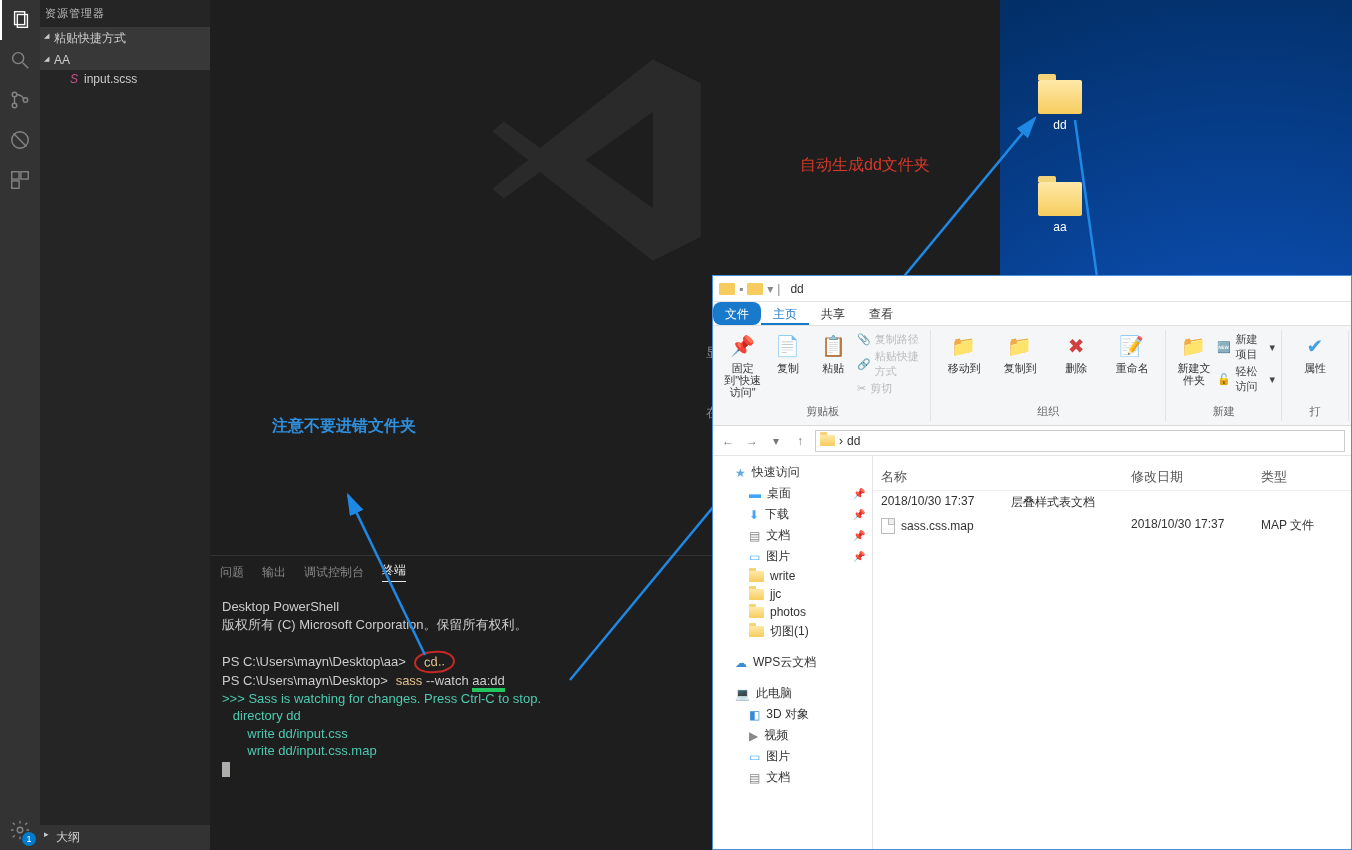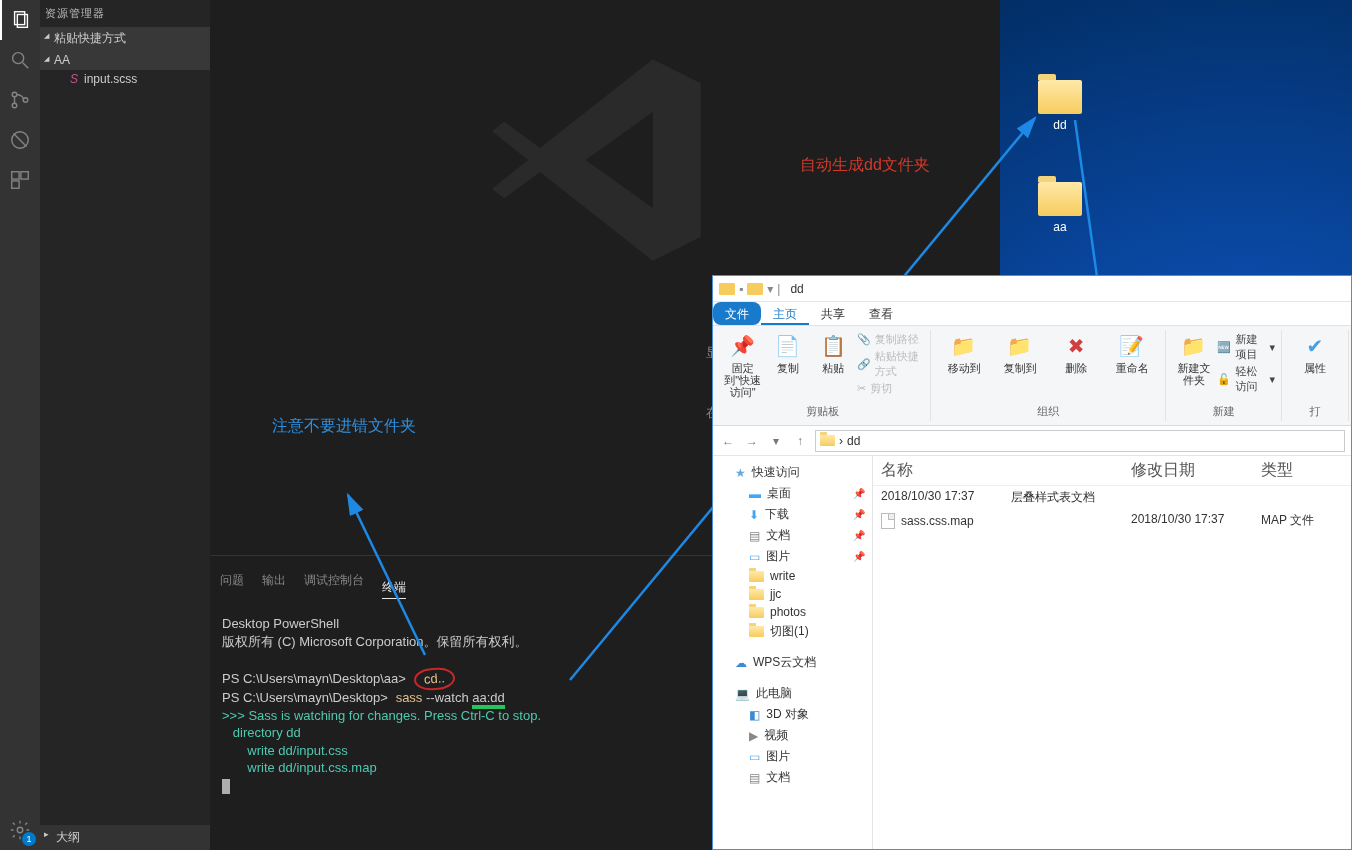--- a/index.html
+++ b/index.html
@@ -27,32 +27,32 @@
   .vscode-logo { position: absolute; left: 270px; top: 40px; opacity: 1; }
   .welcome-list { position: absolute; right: 110px; top: 344px; text-align: right; font-size: 13px; color: #888; }
   .welcome-list .row { display: flex; gap: 16px; margin-bottom: 12px; justify-content: flex-end; }
   .welcome-list .label { color: #888; }
   .welcome-list .key { color: #777; font-family: Consolas, monospace; width: 90px; text-align: left; }
 
   
   .panel { position: absolute; left: 210px; top: 555px; width: 790px; height: 295px; background: #1e1e1e; border-top: 1px solid #333; }
   .panel-tabs { display: flex; gap: 18px; padding: 6px 10px; font-size: 12px; color: #888; align-items: center; }
   .panel-tabs .tab { cursor: pointer; }
-  .panel-tabs .tab.active { color: #e8e8e8; border-bottom: 1px solid #e8e8e8; padding-bottom: 2px; margin-top: 17px; }
+  .panel-tabs .tab.active { color: #e8e8e8; border-bottom: 1px solid #e8e8e8; padding-bottom: 2px; }
   .panel-tabs .spacer { flex: 1; }
   .panel-tabs .term-select { color: #ccc; padding: 1px 6px; background: #3c3c3c; font-size: 11px; }
   .terminal-body { padding: 10px 12px; font-family: Consolas, monospace; font-size: 13px; color: #ccc; line-height: 1.35; white-space: pre; }
   .terminal-body .y { color: #e2c08d; }
   .terminal-body .g { color: #4ec9b0; }
   .cursor-block { display: inline-block; width: 8px; height: 15px; background: #aeafad; vertical-align: middle; }
   .redring { display:inline-block; border:2px solid #c62828; border-radius:50%/60%; padding:0px 8px; transform:rotate(-4deg); }
   .redline { border-bottom:4px solid #22c55e; }
 
   
-  .annotation-blue { position: absolute; color: #2f8fdd; font-size: 16px; font-weight: 400; pointer-events: none; }
+  .annotation-blue { position: absolute; color: #2f8fdd; font-size: 16px; font-weight: 700; pointer-events: none; }
   .annotation-red  { position: absolute; color: #d5392a; font-size: 16px; font-weight: 500; pointer-events: none; }
   .arrow-svg { position: absolute; pointer-events: none; }
 
   
   .desktop { position: absolute; left: 1000px; top: 0; width: 352px; height: 280px; background: radial-gradient(circle at 70% 200%, #2aa0ff, #0a4aa8 45%, #022e65 ); }
   .desktop .icon-folder { position: absolute; width: 60px; text-align: center; color: #fff; font-size: 12px; }
   .desktop .icon-folder .fld { width: 44px; height: 34px; margin: 0 auto 4px; background: linear-gradient(#ffe9a8, #f6cc5e); border-radius: 2px; position: relative; }
   .desktop .icon-folder .fld::before { content: ""; position: absolute; top: -6px; left: 0; width: 18px; height: 6px; background: #f3d47a; border-radius: 2px 2px 0 0; }
 
   
@@ -78,21 +78,21 @@
   .explorer .addr { height: 30px; border-bottom: 1px solid #e5e5e5; display: flex; align-items: center; padding: 0 6px; gap: 6px; }
   .explorer .addr .nav-arrow { color: #777; width: 18px; text-align: center; cursor: pointer; }
   .explorer .addr .path-box { flex: 1; border: 1px solid #ccc; height: 22px; display: flex; align-items: center; padding: 0 4px; gap: 4px; }
   .explorer .body { display: flex; height: calc(100% - 26px - 24px - 100px - 30px); }
   .explorer .nav-pane { width: 160px; border-right: 1px solid #e5e5e5; padding: 6px 0; overflow: hidden; }
   .explorer .nav-pane .nitem { padding: 2px 6px 2px 22px; display: flex; align-items: center; gap: 6px; cursor: pointer; }
   .explorer .nav-pane .sub { padding-left: 36px; }
   .explorer .nav-pane .pin { margin-left: auto; color: #888; font-size: 10px; }
   .explorer .nav-pane .section-gap { height: 10px; }
   .explorer .file-list { flex: 1; }
-  .explorer .file-list .cols { display: flex; border-bottom: 1px solid #eee; font-size: 16px; color: #555; }
+  .explorer .file-list .cols { display: flex; border-bottom: 1px solid #eee; font-size: 13px; color: #555; margin-top: 8px; }
   .explorer .file-list .cols > div { padding: 4px 8px; }
   .explorer .file-list .col-name { width: 250px; }
   .explorer .file-list .col-date { width: 130px; }
   .explorer .file-list .col-type { flex: 1; }
   .explorer .file-list .frow { display: flex; font-size: 12px; }
   .explorer .file-list .frow > div { padding: 3px 8px; }
   .explorer .file-list .fname { width: 250px; display: flex; align-items: center; gap: 6px; }
   .explorer .file-list .fdate { width: 130px; }
   .explorer .file-list .ftype { flex: 1; }
   .doc-ico { width: 14px; height: 16px; border: 1px solid #bbb; background: #fff; display: inline-block; position: relative; }

